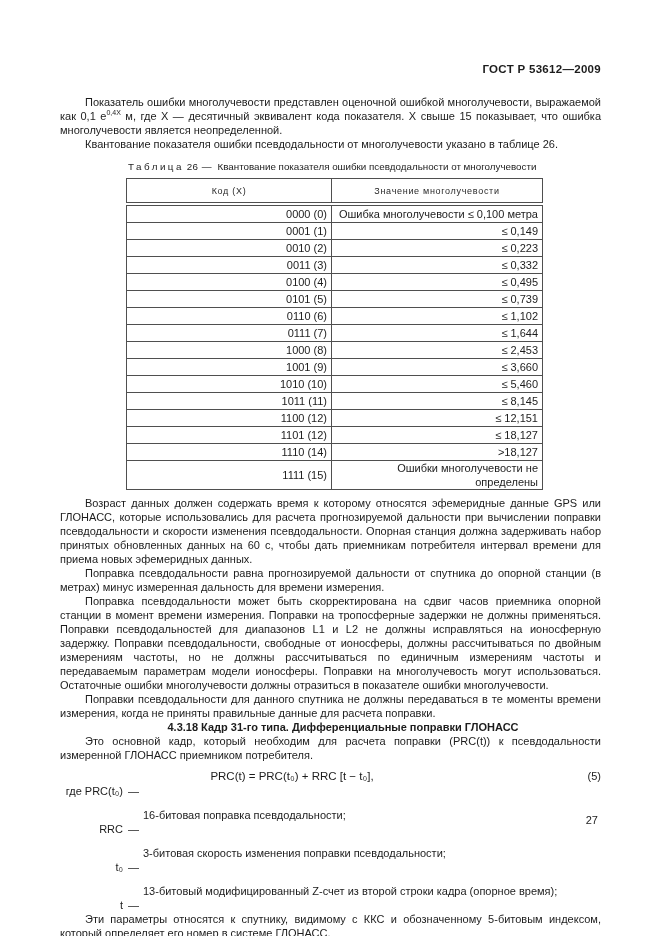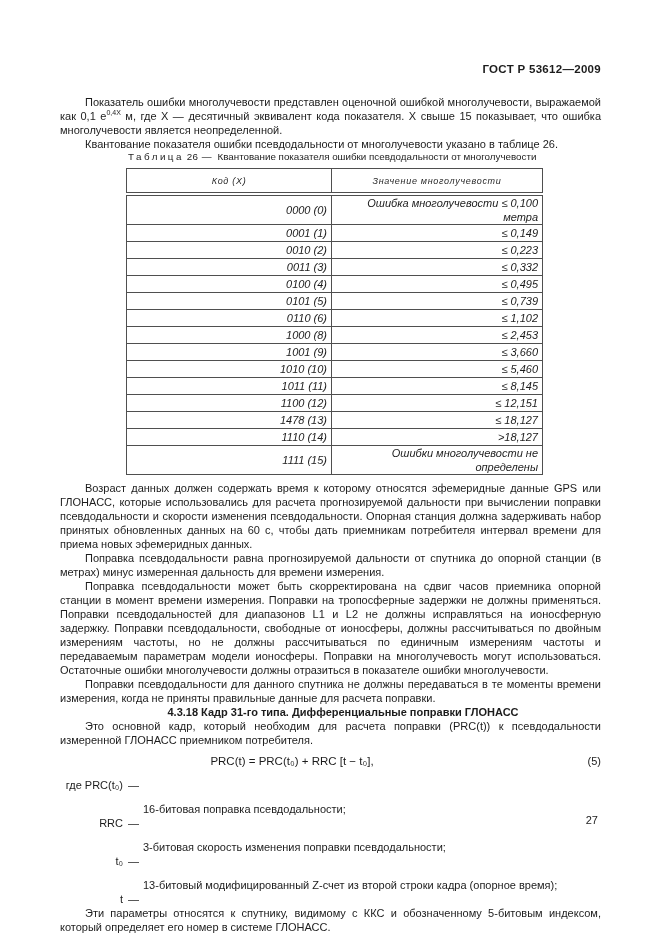--- a/index.html
+++ b/index.html
@@ -16,48 +16,47 @@
     font-weight:bold;font-size:11.5px;letter-spacing:0.3px;
   }
   .content{
     position:absolute;left:60px;top:95px;width:541px;
     font-size:11px;line-height:14px;
   }
   .para{
     margin:0;text-align:justify;text-indent:25px;
   }
   .para sup{font-size:7px;line-height:0;}
-  .table-block{margin:0 0 6px 66px;width:417px;}
+  .table-block{margin:10px 0 6px 66px;width:417px;}
   .table-caption{
     font-size:9.8px;margin:0 0 5px 2px;line-height:12px;text-indent:0;
   }
   .caption-word{letter-spacing:2.5px;}
   .caption-num{letter-spacing:0.5px;}
   table.gost{
     border-collapse:collapse;width:417px;
     font-size:11px;color:#1c1c1c;
     table-layout:fixed;
   }
   table.gost th,table.gost td{
     border:1px solid #4f4f4f;
     text-align:center;vertical-align:middle;
     padding:0 4px;
-    font-style:italic;
   }
   table.gost th{
     font-weight:normal;font-size:9px;letter-spacing:0.7px;
     height:23px;border-bottom:4px double #4f4f4f;color:#2a2a2a;
   }
   table.gost td{height:16px;font-size:11px;text-align:right;}
   col.code-col{width:205px;}
   .section-heading{
     margin:0;font-weight:bold;text-indent:25px;text-align:center;
   }
   .formula-row{
-    display:flex;align-items:center;margin:7px 0 10px 0;
+    display:flex;align-items:center;margin:7px 0 1px 0;
   }
   .formula-expr{
     flex:1;text-align:center;font-size:11.5px;padding-right:45px;
   }
   .formula-num{width:32px;text-align:right;font-size:11px;}
   .def-row{display:flex;line-height:14px;}
   .def-term{width:63px;text-align:right;white-space:nowrap;flex:none;}
   .def-dash{flex:none;padding:0 4px 0 5px;}
   .def-text{flex:1;text-align:left;margin-top:24px;}
   .page-number{
@@ -119,20 +118,24 @@
           <tr>
             <td>0101 (5)</td>
             <td>≤ 0,739</td>
           </tr>
 
           <tr>
             <td>0110 (6)</td>
             <td>≤ 1,102</td>
           </tr>
 
+          <tr>
+            <td>0111 (7)</td>
+            <td>≤ 1,644</td>
+          </tr>
 
           <tr>
             <td>1000 (8)</td>
             <td>≤ 2,453</td>
           </tr>
 
           <tr>
             <td>1001 (9)</td>
             <td>≤ 3,660</td>
           </tr>
@@ -146,21 +149,21 @@
             <td>1011 (11)</td>
             <td>≤ 8,145</td>
           </tr>
 
           <tr>
             <td>1100 (12)</td>
             <td>≤ 12,151</td>
           </tr>
 
           <tr>
-            <td>1478 (13)</td>
+            <td>1101 (12)</td>
             <td>≤ 18,127</td>
           </tr>
 
           <tr>
             <td>1110 (14)</td>
             <td>&gt;18,127</td>
           </tr>
 
           <tr>
             <td>1111 (15)</td>

